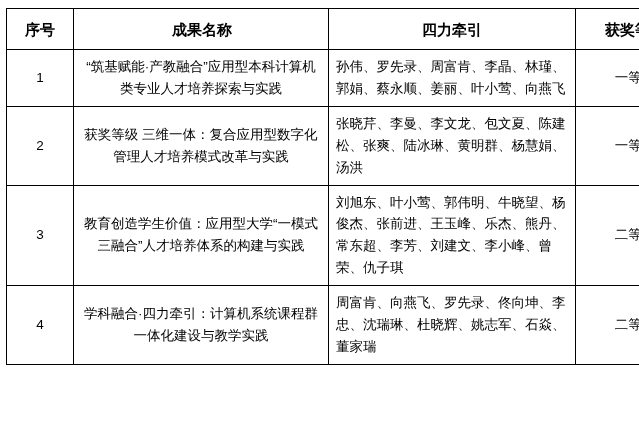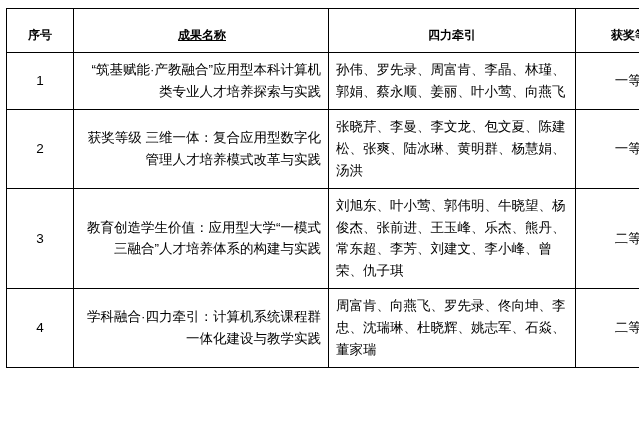--- a/index.html
+++ b/index.html
@@ -30,39 +30,39 @@
   table.award-table td {
     border: 1px solid #000000;
     vertical-align: middle;
     padding: 6px 7px;
     font-size: 13.5px;
     line-height: 1.62;
   }
   table.award-table thead th {
     font-weight: bold;
     text-align: center;
-    padding-top: 17px;
+    padding-top: 9px;
     padding-bottom: 7px;
-    font-size: 12px;
+    font-size: 15px;
   }
   thead th.col-name {
     text-align: left;
     padding-left: 9px;
   }
   .col-index { width: 52px; }
-  .col-name  { width: 238px; text-decoration: underline; }
+  .col-name  { width: 238px; }
   .col-people{ width: 232px; }
   .col-level { width: 104px; }
 
   td.cell-index {
     text-align: center;
     font-size: 13.5px;
   }
   td.cell-name {
-    text-align: right;
+    text-align: center;
     word-break: break-all;
   }
   td.cell-people {
     text-align: left;
     word-break: break-all;
     font-family: Liberation Serif, serif;
   }
   td.cell-level {
     text-align: center;
     font-size: 13.5px;

